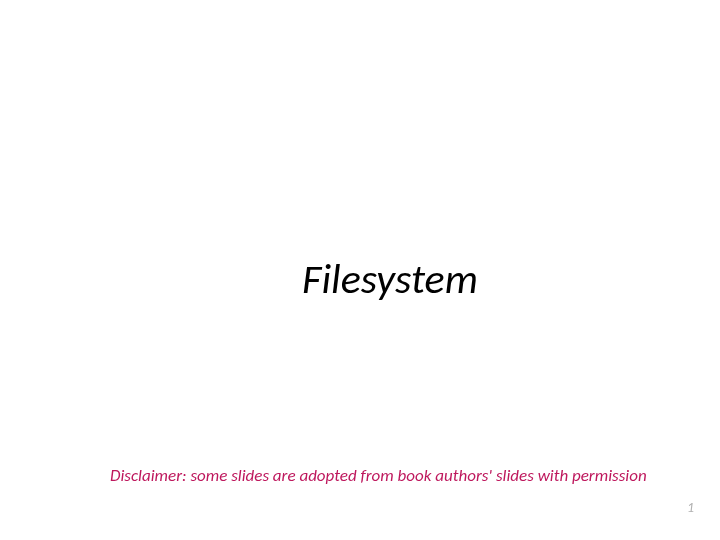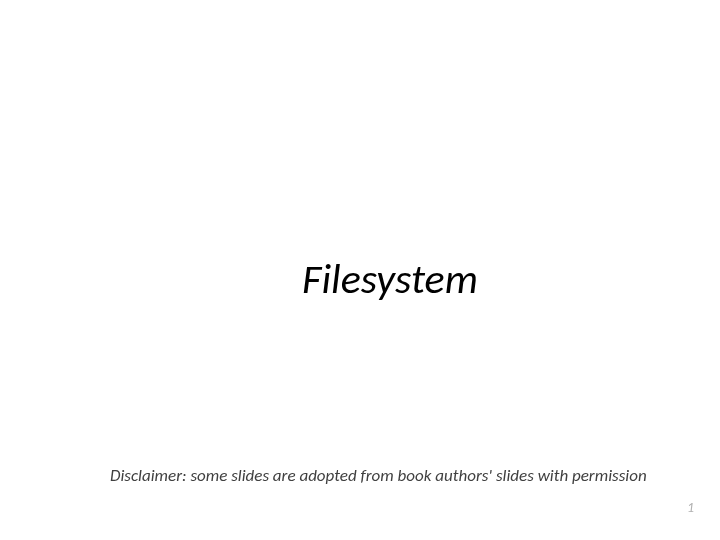--- a/index.html
+++ b/index.html
@@ -30,21 +30,21 @@
       font-size: 42px;
       font-weight: 400;
       color: #000000;
     }
     .disclaimer {
       position: absolute;
       bottom: 48px;
       left: 52px;
       right: 30px;
       font-size: 17px;
-      color: #404040;
+      color: #be185d;
       font-weight: 400;
     }
     .page-number {
       position: absolute;
       bottom: 18px;
       right: 20px;
       font-size: 14px;
       color: #b0b0b0;
     }
     .logo {

